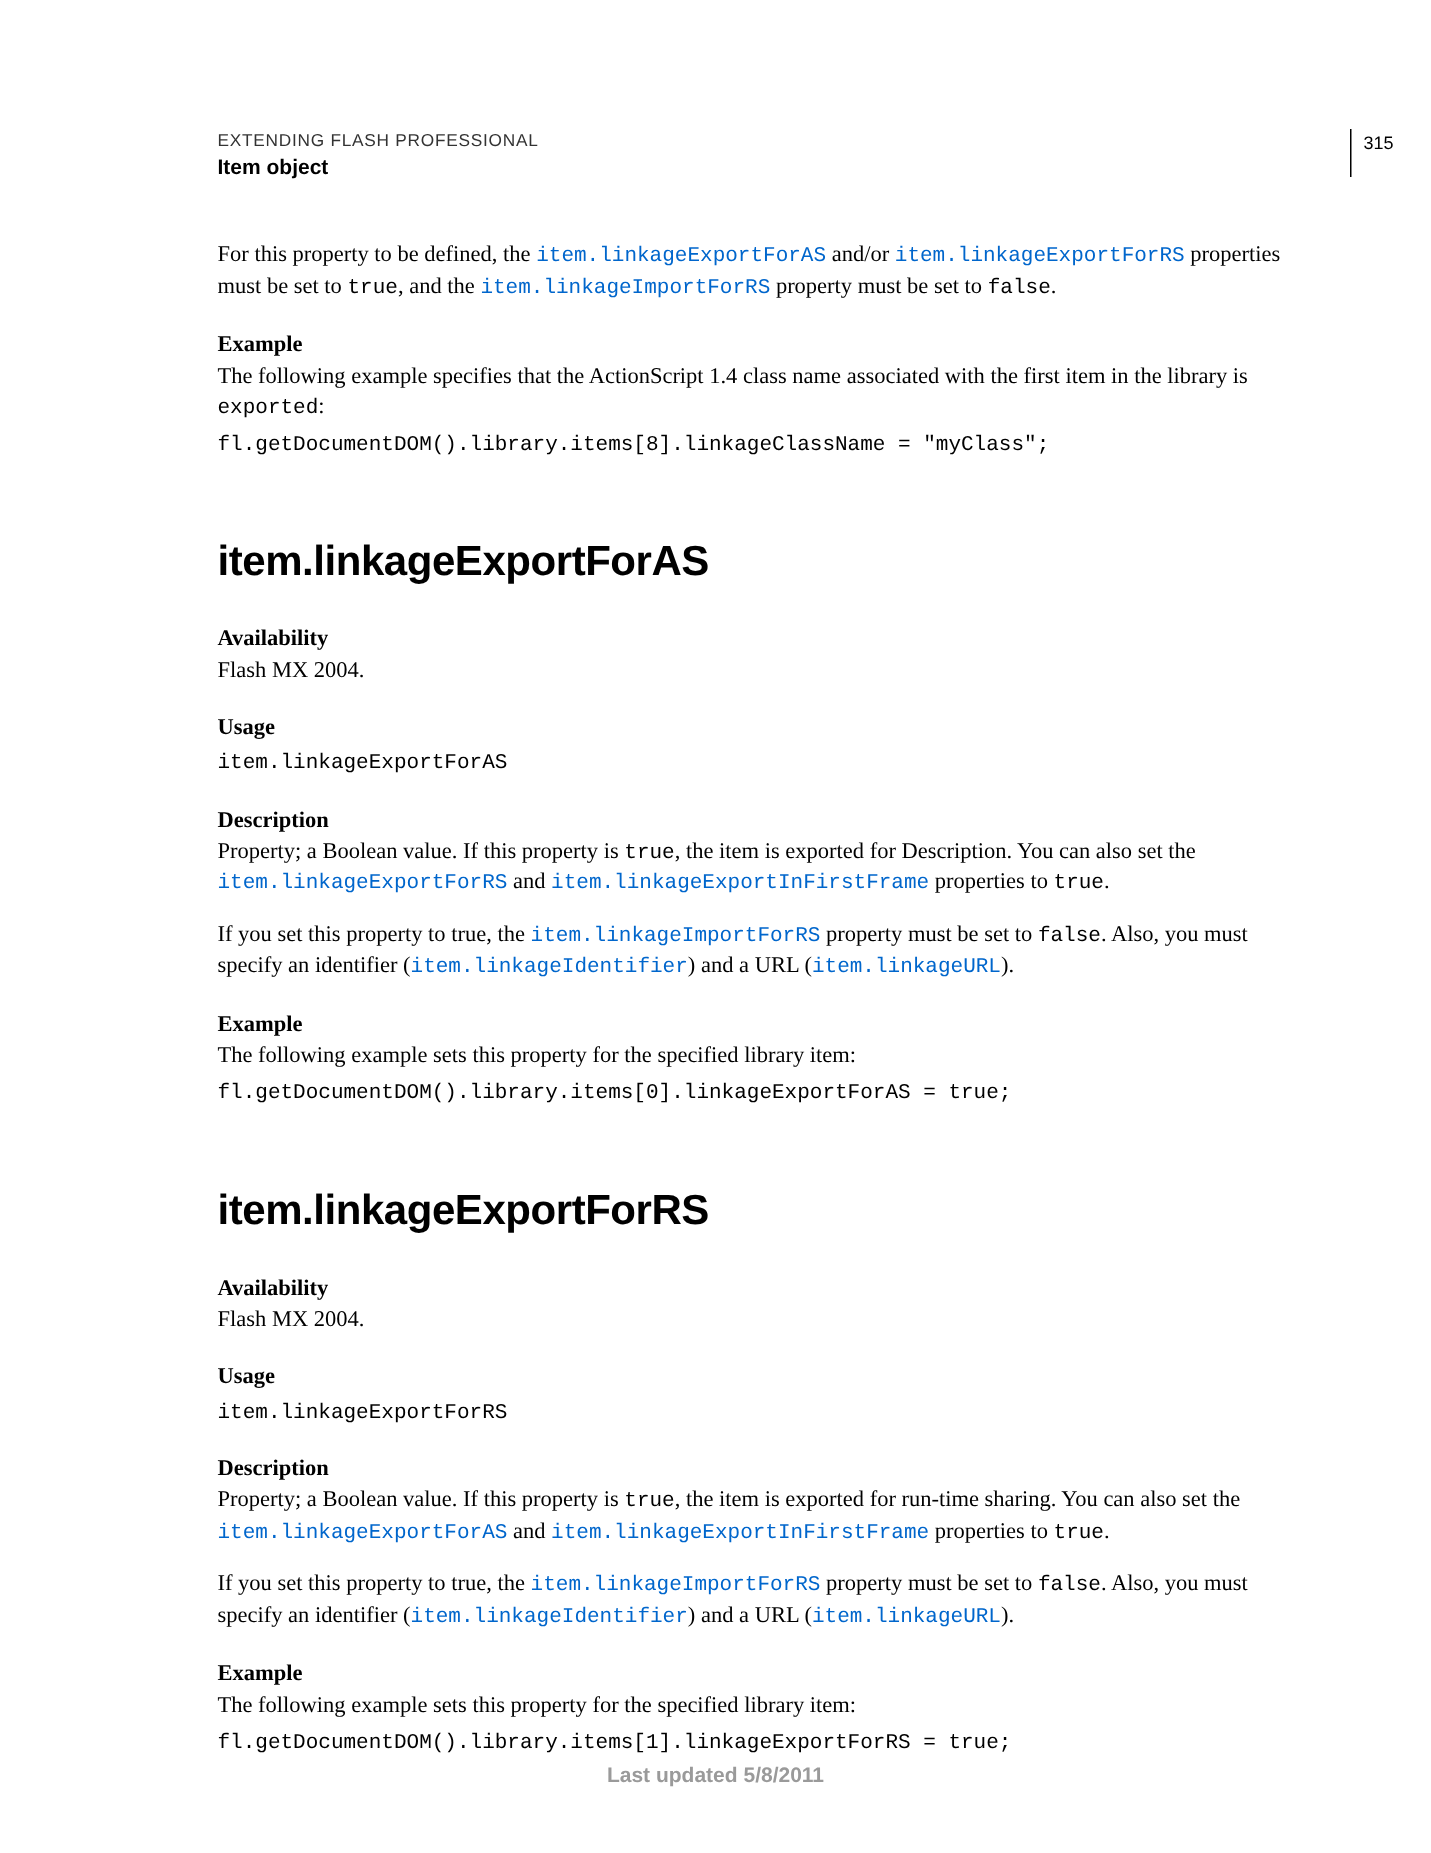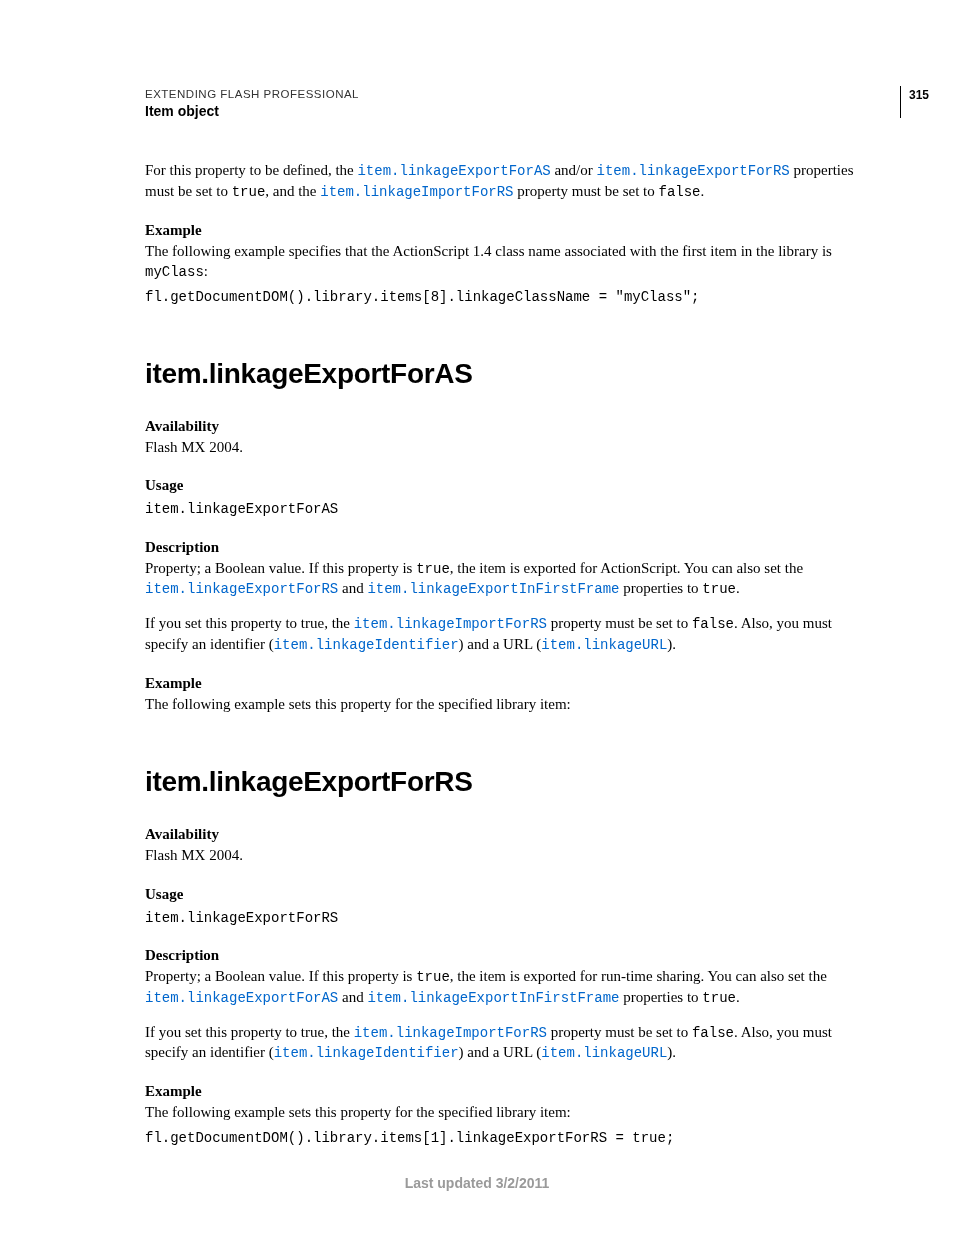--- a/index.html
+++ b/index.html
@@ -32,21 +32,21 @@
     font-weight: bold;
     font-size: 14px;
     color: #000;
     margin-top: 3px;
   }
   .page-number {
     position: absolute;
     right: -70px;
     top: -2px;
     font-family: "Myriad Pro", "Helvetica Neue", Arial, sans-serif;
-    font-weight: bold;
+    font-weight: normal;
     font-size: 12px;
     color: #000;
     padding-left: 8px;
     border-left: 1.5px solid #000;
     height: 30px;
     display: flex;
     align-items: flex-start;
     padding-top: 2px;
   }
   .body-text {
@@ -109,42 +109,43 @@
     <div class="header-section">Item object</div>
     <div class="page-number">315</div>
   </div>
 
   <p class="body-text">
     <span>For this property to be defined, the </span><span class="link-code">item.linkageExportForAS</span><span> and/or </span><span class="link-code">item.linkageExportForRS</span><span> properties must be set to </span><span class="code-inline">true</span><span>, and the </span><span class="link-code">item.linkageImportForRS</span><span> property must be set to </span><span class="code-inline">false</span><span>.</span>
   </p>
 
   <div class="section-label">Example</div>
   <p class="body-text tight">
-    <span>The following example specifies that the ActionScript 1.4 class name associated with the first item in the library is </span><span class="code-inline">myClass</span><span>:</span>
+    <span>The following example specifies that the ActionScript 1.4 class name associated with the first item in the library is </span><span class="code-inline">exported</span><span>:</span>
   </p>
   <div class="code-block">fl.getDocumentDOM().library.items[8].linkageClassName = "myClass";</div>
 
   <h2 class="api-heading">item.linkageExportForAS</h2>
 
   <div class="section-label" style="margin-top:28px">Availability</div>
   <p class="body-text">Flash MX 2004.</p>
 
   <div class="section-label">Usage</div>
   <div class="code-block">item.linkageExportForAS</div>
 
   <div class="section-label">Description</div>
   <p class="body-text">
-    <span>Property; a Boolean value. If this property is </span><span class="code-inline">true</span><span>, the item is exported for ActionScript. You can also set the </span><span class="link-code">item.linkageExportForRS</span><span> and </span><span class="link-code">item.linkageExportInFirstFrame</span><span> properties to </span><span class="code-inline">true</span><span>.</span>
+    <span>Property; a Boolean value. If this property is </span><span class="code-inline">true</span><span>, the item is exported for Description. You can also set the </span><span class="link-code">item.linkageExportForRS</span><span> and </span><span class="link-code">item.linkageExportInFirstFrame</span><span> properties to </span><span class="code-inline">true</span><span>.</span>
   </p>
   <p class="body-text para-gap">
     <span>If you set this property to true, the </span><span class="link-code">item.linkageImportForRS</span><span> property must be set to </span><span class="code-inline">false</span><span>. Also, you must specify an identifier (</span><span class="link-code">item.linkageIdentifier</span><span>) and a URL (</span><span class="link-code">item.linkageURL</span><span>).</span>
   </p>
 
   <div class="section-label">Example</div>
   <p class="body-text tight">The following example sets this property for the specified library item:</p>
+  <div class="code-block">fl.getDocumentDOM().library.items[0].linkageExportForAS = true;</div>
 
   <h2 class="api-heading">item.linkageExportForRS</h2>
 
   <div class="section-label" style="margin-top:28px">Availability</div>
   <p class="body-text">Flash MX 2004.</p>
 
   <div class="section-label">Usage</div>
   <div class="code-block">item.linkageExportForRS</div>
 
   <div class="section-label">Description</div>
@@ -152,15 +153,15 @@
     <span>Property; a Boolean value. If this property is </span><span class="code-inline">true</span><span>, the item is exported for run-time sharing. You can also set the </span><span class="link-code">item.linkageExportForAS</span><span> and </span><span class="link-code">item.linkageExportInFirstFrame</span><span> properties to </span><span class="code-inline">true</span><span>.</span>
   </p>
   <p class="body-text para-gap">
     <span>If you set this property to true, the </span><span class="link-code">item.linkageImportForRS</span><span> property must be set to </span><span class="code-inline">false</span><span>. Also, you must specify an identifier (</span><span class="link-code">item.linkageIdentifier</span><span>) and a URL (</span><span class="link-code">item.linkageURL</span><span>).</span>
   </p>
 
   <div class="section-label">Example</div>
   <p class="body-text tight">The following example sets this property for the specified library item:</p>
   <div class="code-block">fl.getDocumentDOM().library.items[1].linkageExportForRS = true;</div>
 
-  <div class="footer">Last updated 3/2/2011</div>
+  <div class="footer">Last updated 5/8/2011</div>
 
 </div>
 
 </body></html>

